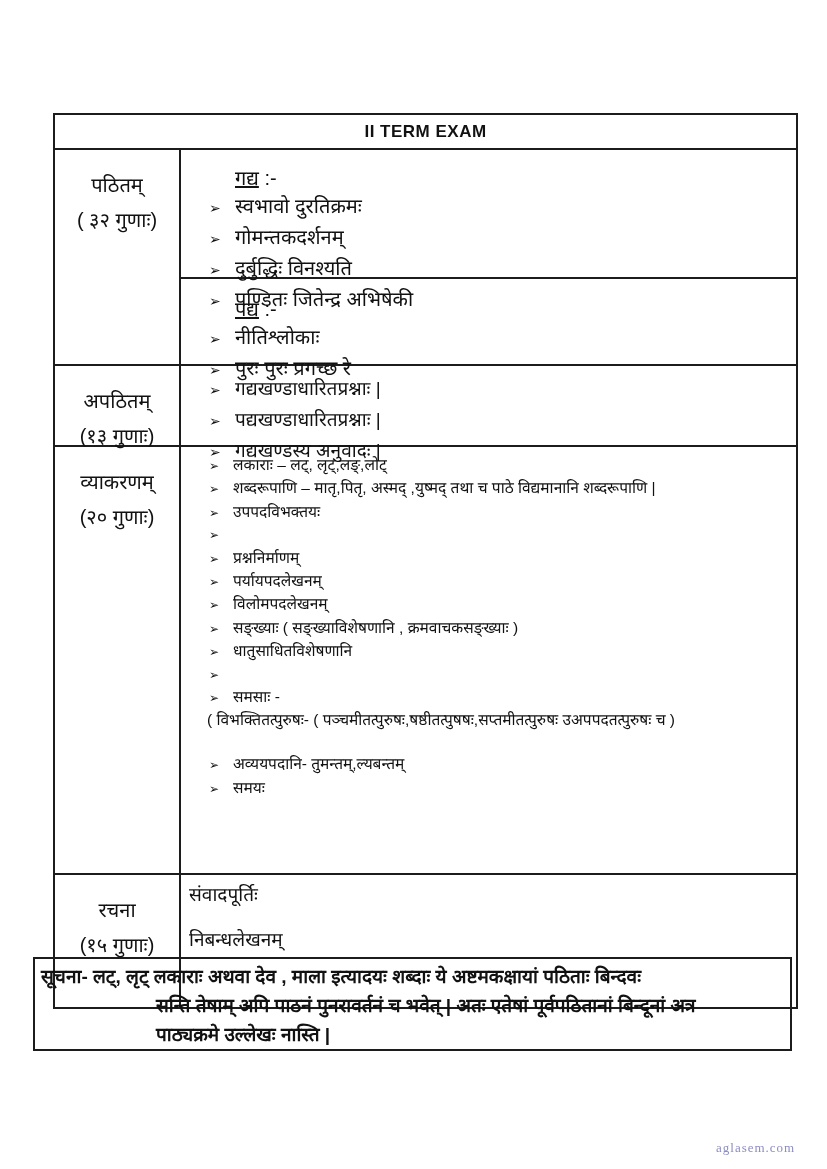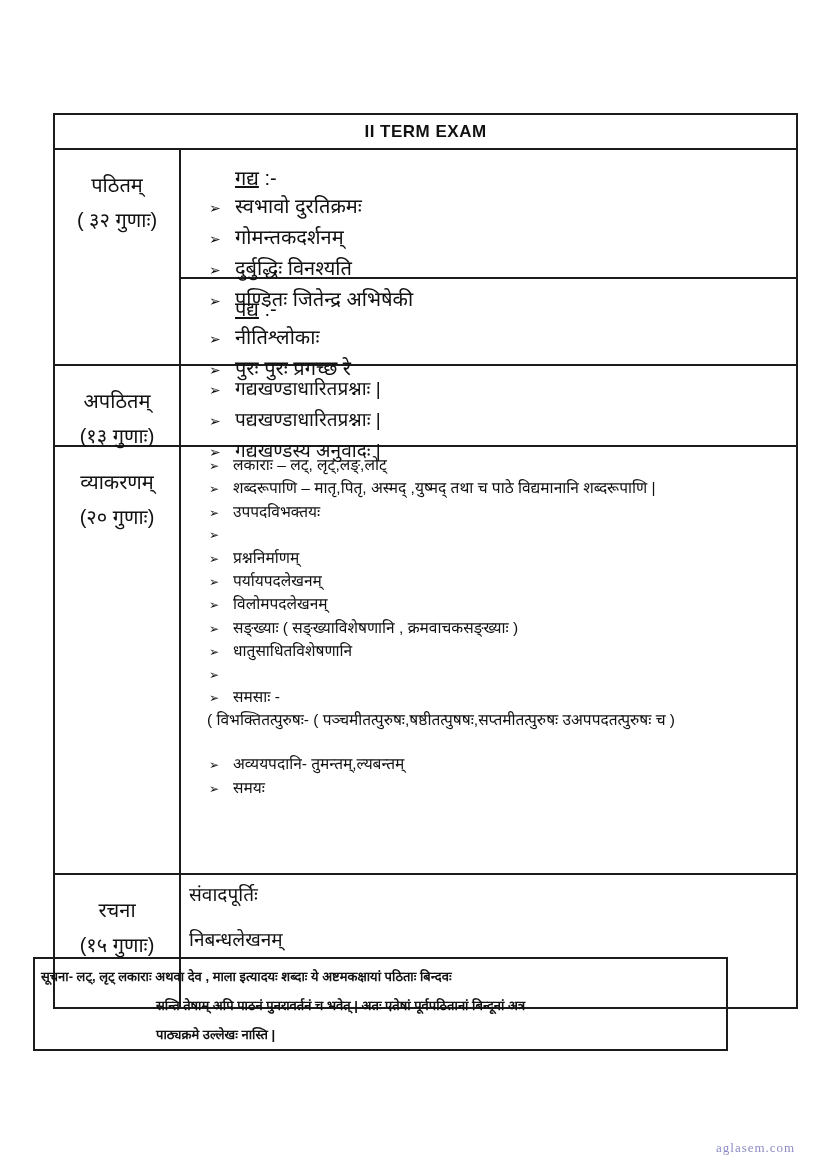--- a/index.html
+++ b/index.html
@@ -49,23 +49,23 @@
   .list-small { padding-top:7px; }
   .list-small .li { font-size:15.5px; line-height:22.4px; white-space:nowrap; }
   .list-small .bullet { flex:0 0 24px; font-size:12px; }
   .subnote { font-size:15.5px; line-height:22px; padding-left:26px; white-space:nowrap; }
   .list-extra { margin-top:22px; padding-top:0; }
 
   .rachana-content { padding:6px 0 0 8px; font-size:19px; }
   .rachana-content .r-item { line-height:28px; margin-bottom:17px; }
 
   .note-box {
-    position:absolute; left:33px; top:957px; width:695px; height:94px;
+    position:absolute; left:33px; top:957px; width:759px; height:94px;
     border:2px solid #1c1c1c; box-sizing:border-box;
-    font-weight:bold; font-size:13px; line-height:29px;
+    font-weight:bold; font-size:19px; line-height:29px;
     padding:3px 6px 0 6px; overflow:hidden;
   }
   .note-indent { padding-left:115px; }
 
   .watermark {
     position:absolute; left:716px; top:1140px;
     font-family:Liberation Serif, serif;
     font-size:13px; color:#8c8cc4; letter-spacing:1px;
   }
 </style>

